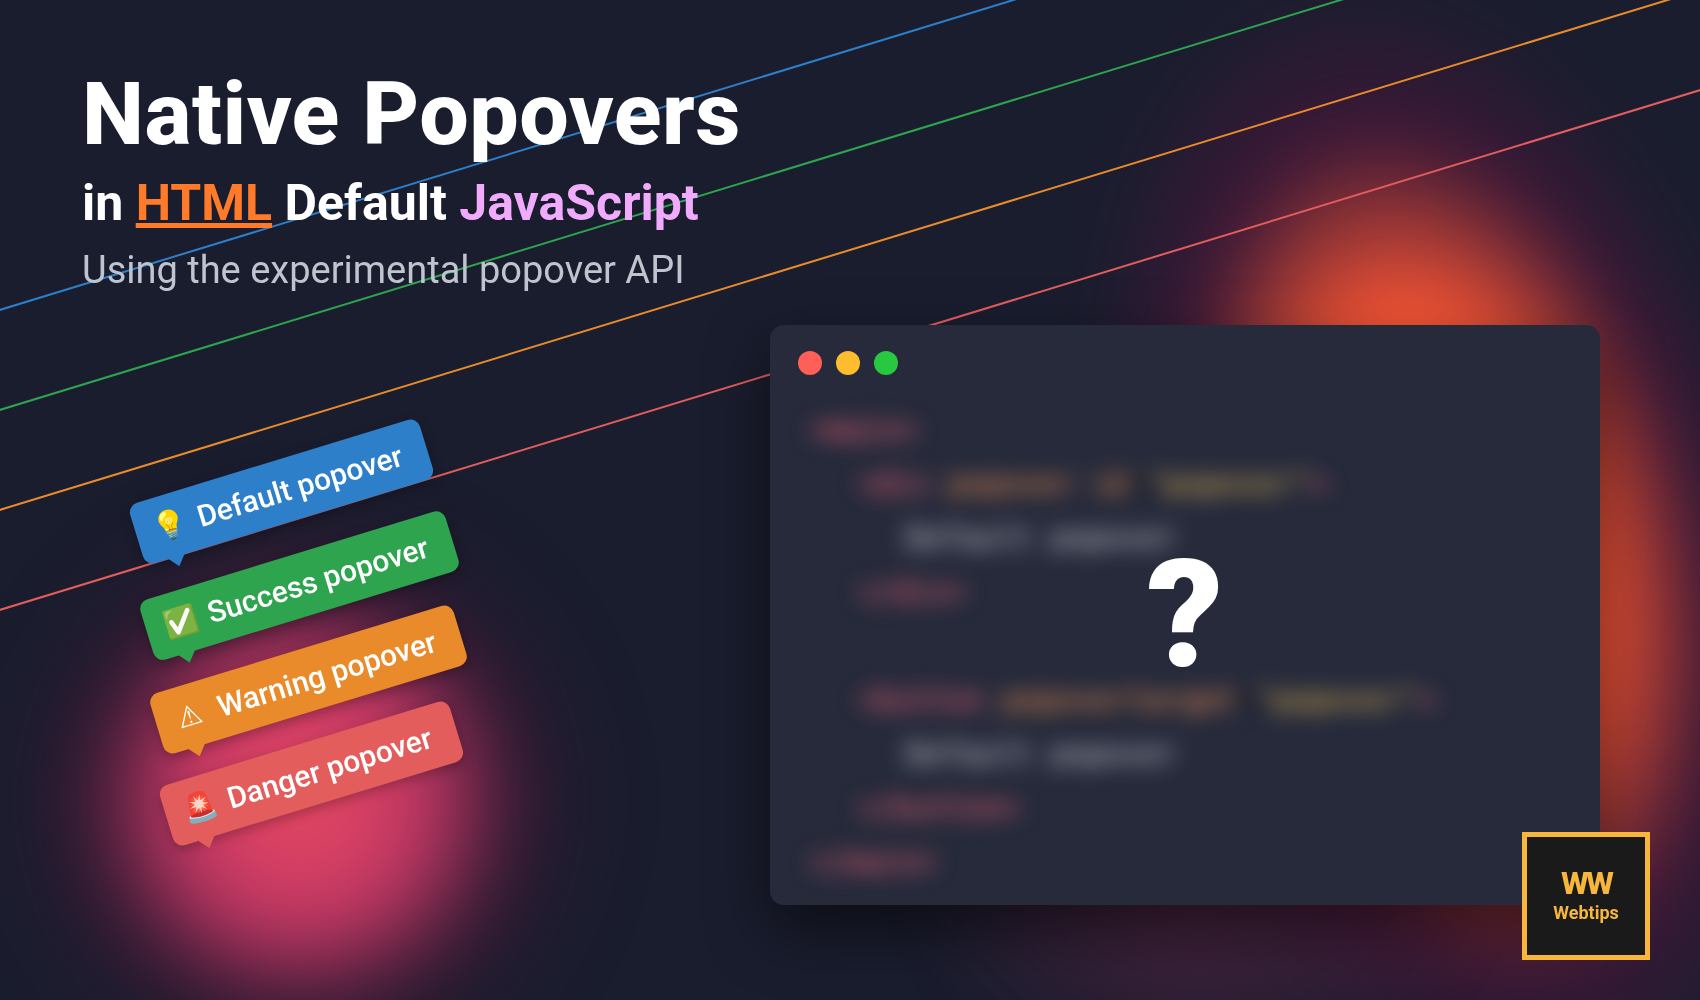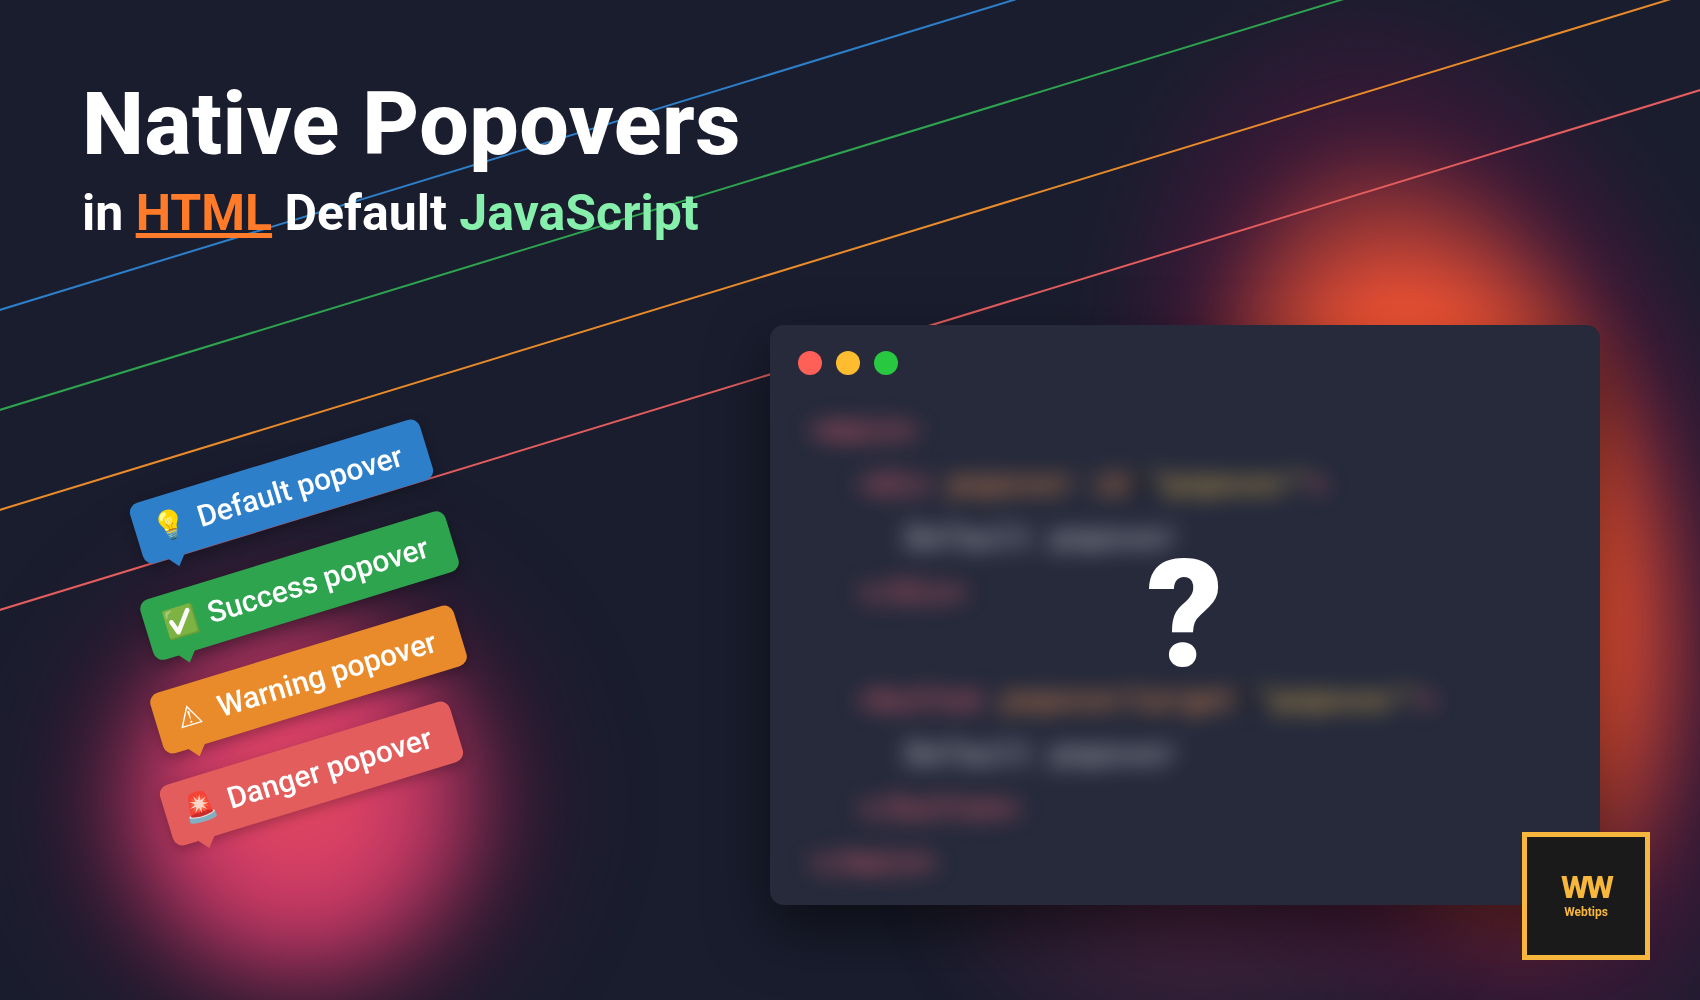--- a/index.html
+++ b/index.html
@@ -59,35 +59,34 @@
 .line-green { background: #2ea44f; top: 470px; left: -200px; }
 .line-orange { background: #e98b2a; top: 570px; left: -200px; }
 .line-red { background: #e35d5d; top: 670px; left: -200px; }
 
 
 .title-block {
   position: absolute;
   top: 68px;
   left: 82px;
   color: #fff;
-  margin-top: 10px;
 }
 .title-main {
   font-size: 88px;
   font-weight: 800;
   letter-spacing: 0.5px;
   line-height: 1.05;
 }
 .title-sub {
   font-size: 50px;
   font-weight: 700;
   margin-top: 14px;
 }
 .title-sub .c-orange { color: #ff7b29; text-decoration: underline; }
-.title-sub .c-yellow { color: #86efac; }
+.title-sub .c-yellow { color: #f0abfc; }
 .title-tag {
   font-size: 38px;
   font-weight: 400;
   color: #bfc4cf;
   margin-top: 16px;
 }
 
 
 .badges {
   position: absolute;
@@ -198,21 +197,21 @@
 .logo-text {
   color: #f6b73c;
   font-weight: 800;
   font-size: 32px;
   letter-spacing: -3px;
   line-height: 0.9;
 }
 .logo-sub {
   color: #f6b73c;
   font-weight: 700;
-  font-size: 12px;
+  font-size: 18px;
 }
 </style>
 </head>
 <body>
 
 <div class="bg-waves">
   <div class="wave1"></div>
   <div class="wave2"></div>
   <div class="wave3"></div>
 </div>
@@ -220,20 +219,21 @@
 <div class="diag-line line-blue"></div>
 <div class="diag-line line-green"></div>
 <div class="diag-line line-orange"></div>
 <div class="diag-line line-red"></div>
 
 <div class="title-block">
   <div class="title-main">Native Popovers</div>
   <div class="title-sub">
     <span>in </span><span class="c-orange">HTML</span><span> Default </span><span class="c-yellow">JavaScript</span>
   </div>
+  <div class="title-tag">Using the experimental popover API</div>
 </div>
 
 <div class="badges">
   <div class="badge badge-default">
     <span class="ico">💡</span>
     <span>Default popover</span>
   </div>
   <div class="badge badge-success">
     <span class="ico">✅</span>
     <span>Success popover</span>

